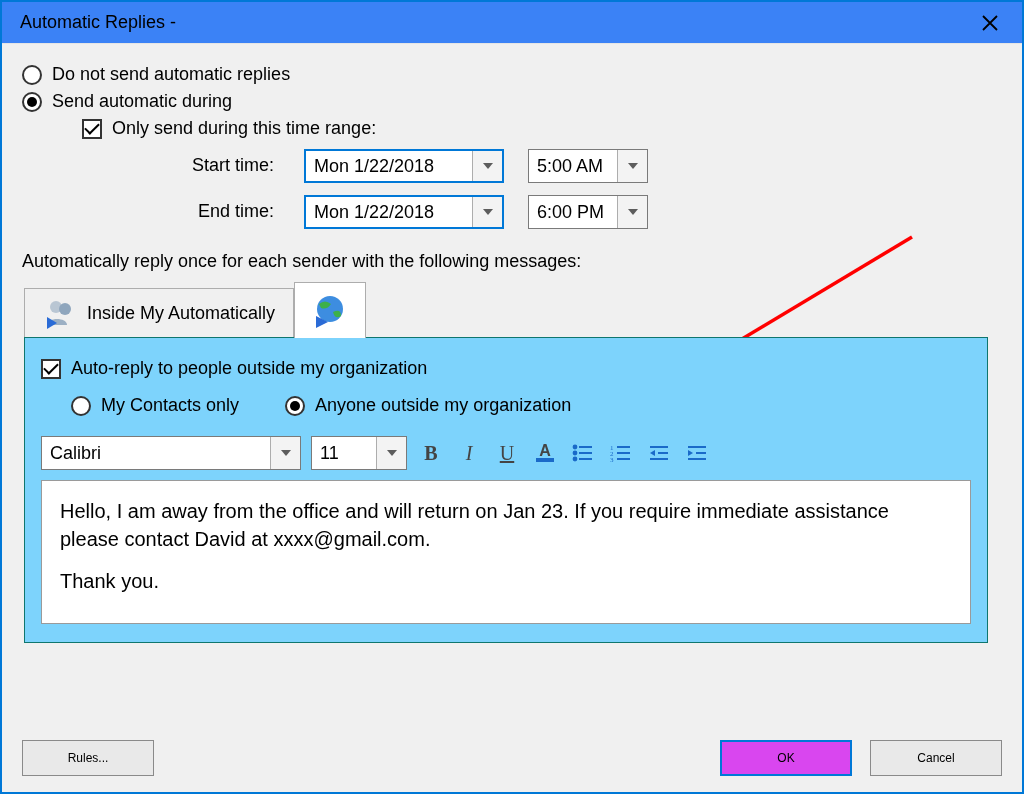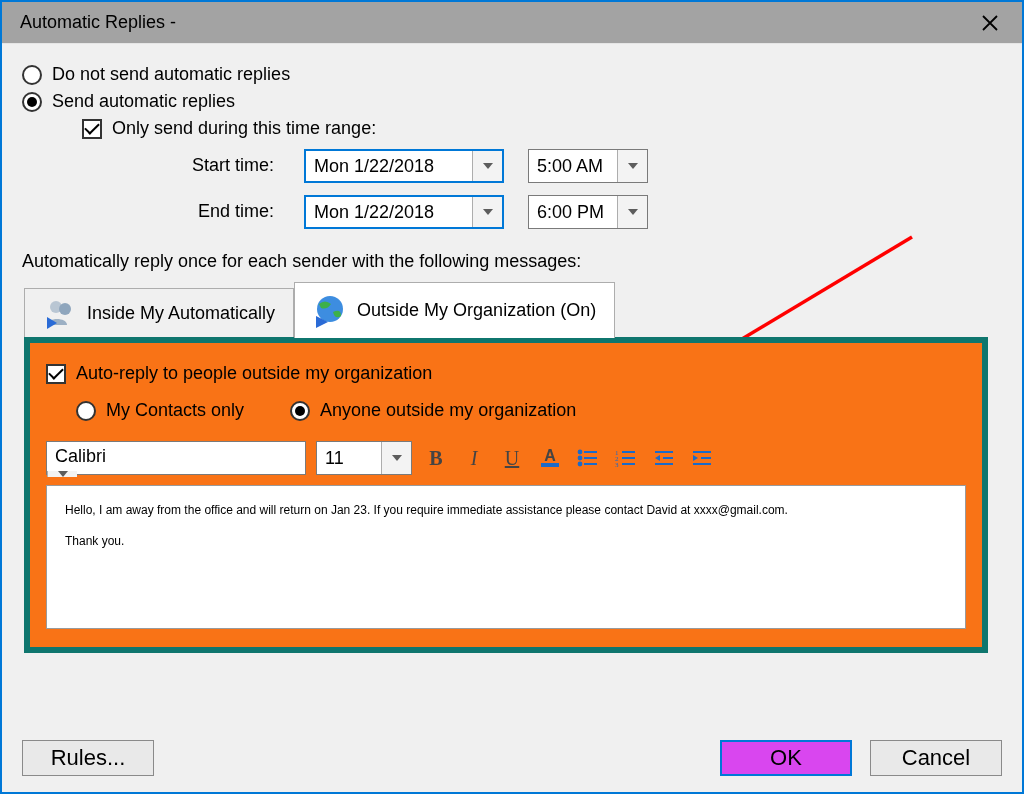--- a/index.html
+++ b/index.html
@@ -13,21 +13,21 @@
   .window {
     width: 1024px;
     height: 794px;
     border: 2px solid #0078d7;
     background: #f0f0f0;
     position: relative;
     overflow: hidden;
   }
   .titlebar {
     height: 42px;
-    background: #a3a3a3;
+    background: #3b82f6;
     display: flex;
     align-items: center;
     justify-content: space-between;
     padding: 0 12px 0 18px;
     border-bottom: 1px solid #e5e5e5;
   }
   .title { font-size: 18px; }
   .close-x {
     font-size: 26px;
     width: 40px; height: 40px;
@@ -84,55 +84,55 @@
     cursor: pointer; position: relative;
   }
   .tab.active {
     background: #fff; z-index: 2; height: 56px;
   }
   .tab:not(.active) {
     height: 50px; margin-top: 6px;
   }
   .tab-icon { width: 34px; height: 34px; }
   .tab-panel {
-    border: 6px solid #0f766e; background: #f97316; padding: 14px 16px 18px 16px;
+    border: 1px solid #0f766e; background: #7dd3fc; padding: 14px 16px 18px 16px;
     margin-top: -1px; position: relative; z-index: 1;
   }
 
   .sub-radios { display: flex; gap: 46px; margin: 10px 0 14px 30px; }
 
   .toolbar { display: flex; align-items: center; gap: 10px; margin-bottom: 10px;}
-  .font-combo { width: 260px; flex-direction: column; }
+  .font-combo { width: 260px; }
   .size-combo { width: 96px; }
   .fmt-btn {
     width: 28px; height: 28px; display: flex; align-items: center; justify-content: center;
     font-family: "Times New Roman", serif; font-size: 20px; cursor: pointer; color: #444;
   }
   .fmt-btn.bold { font-weight: bold; }
   .fmt-btn.italic { font-style: italic; }
   .fmt-btn.underline { text-decoration: underline; }
   .fontcolor-btn { flex-direction: column; }
   .fontcolor-btn .a { font-family: Arial; font-size: 16px; font-weight: bold; line-height: 14px;}
   .fontcolor-btn .bar { width: 18px; height: 4px; background: #1a6ac9; }
   .list-icon svg { display: block; }
 
   .editor {
     border: 1px solid #9a9a9a; background: #fff; padding: 16px 18px; height: 144px;
-    font-size: 12px; line-height: 1.4;
+    font-size: 20px; line-height: 1.4;
   }
   .editor p { margin: 0 0 14px 0; }
 
   .footer {
     position: absolute; left: 0; right: 0; bottom: 0; padding: 12px 20px 16px 20px;
     display: flex; justify-content: space-between; align-items: center;
   }
   .btn {
     min-width: 132px; height: 36px; border: 1px solid #8a8a8a; background: #e9e9e9;
     display: inline-flex; align-items: center; justify-content: center; cursor: pointer;
-    font-size: 22px; padding: 0 20px;
+    font-size: 12px; padding: 0 20px;
   }
   .btn.primary { border: 2px solid #0078d7; background: #d946ef; }
   .footer-right { display: flex; gap: 18px; }
 
   
   .arrow-svg { position: absolute; pointer-events: none; }
 </style>
 </head>
 <body>
 
@@ -148,21 +148,21 @@
   </div>
 
   <div class="content">
 
     <div class="radio-row">
       <span class="radio"></span>
       <span>Do not send automatic replies</span>
     </div>
     <div class="radio-row">
       <span class="radio selected"></span>
-      <span>Send automatic replies</span>
+      <span>Send automatic during</span>
     </div>
 
     <div class="check-row indent1">
       <span class="checkbox checked"></span>
       <span>Only send during this time range:</span>
     </div>
 
     <div class="time-grid">
       <div class="lbl">Start time:</div>
       <div class="combo hl">
@@ -210,21 +210,20 @@
         </div>
         <div class="tab active">
           <span class="tab-icon">
             <svg width="34" height="34" viewBox="0 0 34 34">
               <circle cx="17" cy="15" r="13" fill="#3d8de0"></circle>
               <path d="M6 10 Q12 5 18 10 Q14 16 8 14 Z" fill="#3db04a"></path>
               <path d="M20 18 Q28 14 28 22 Q22 26 20 18 Z" fill="#3db04a"></path>
               <path d="M3 22 L15 28 L3 34 Z" fill="#2a6bd6"></path>
             </svg>
           </span>
-          <span>Outside My Organization (On)</span>
         </div>
       </div>
 
       <div class="tab-panel">
         <div class="check-row">
           <span class="checkbox checked"></span>
           <span>Auto-reply to people outside my organization</span>
         </div>
         <div class="sub-radios">
           <div class="radio-row">

